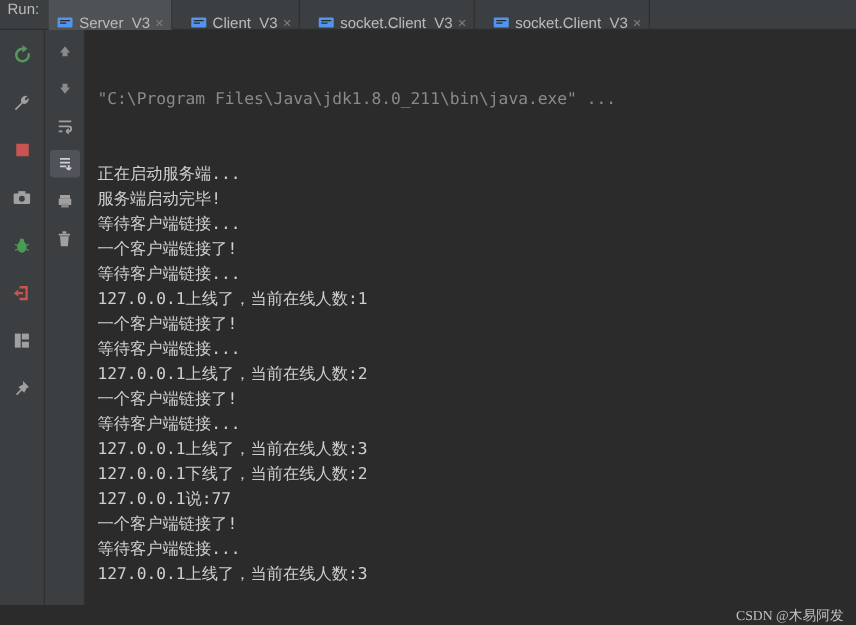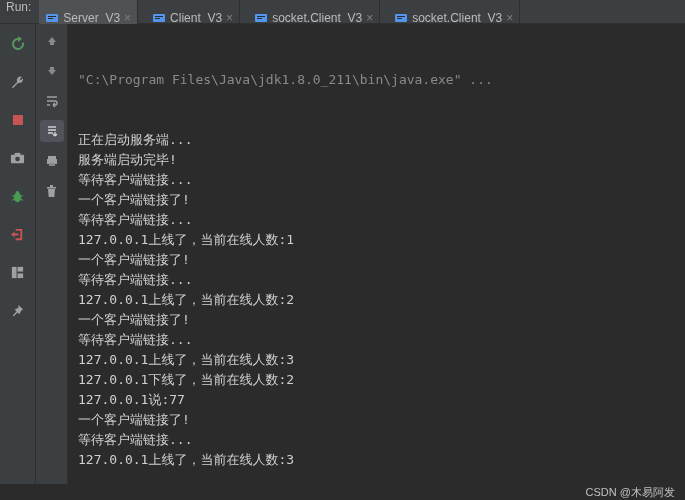--- a/index.html
+++ b/index.html
@@ -81,20 +81,21 @@
   }
   .console .cmd { color: #8a8a8a; }
   .footer {
     height: 16px;
     display: flex;
     justify-content: flex-end;
     align-items: center;
     padding-right: 10px;
     color: #c0c0c0;
     font-size: 11px;
+    font-family: Liberation Serif, serif;
   }
 </style>
 </head>
 <body>
 
 <div class="topbar">
   <span class="run-label">Run:</span>
   <div class="tab active">
     <span class="tab-icon">
       <svg width="14" height="14" viewBox="0 0 14 14">

